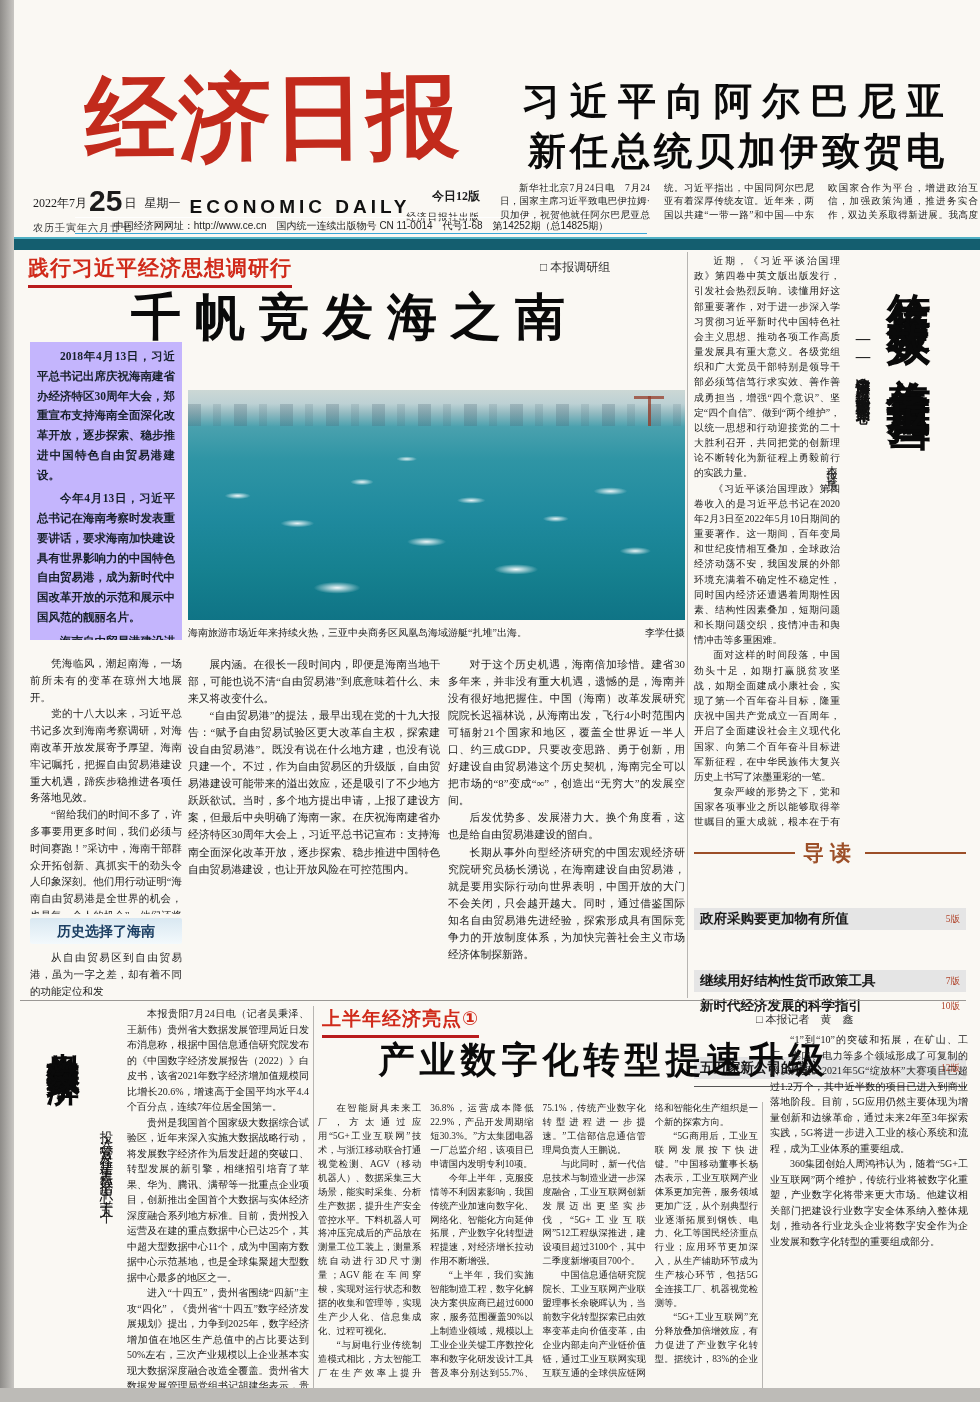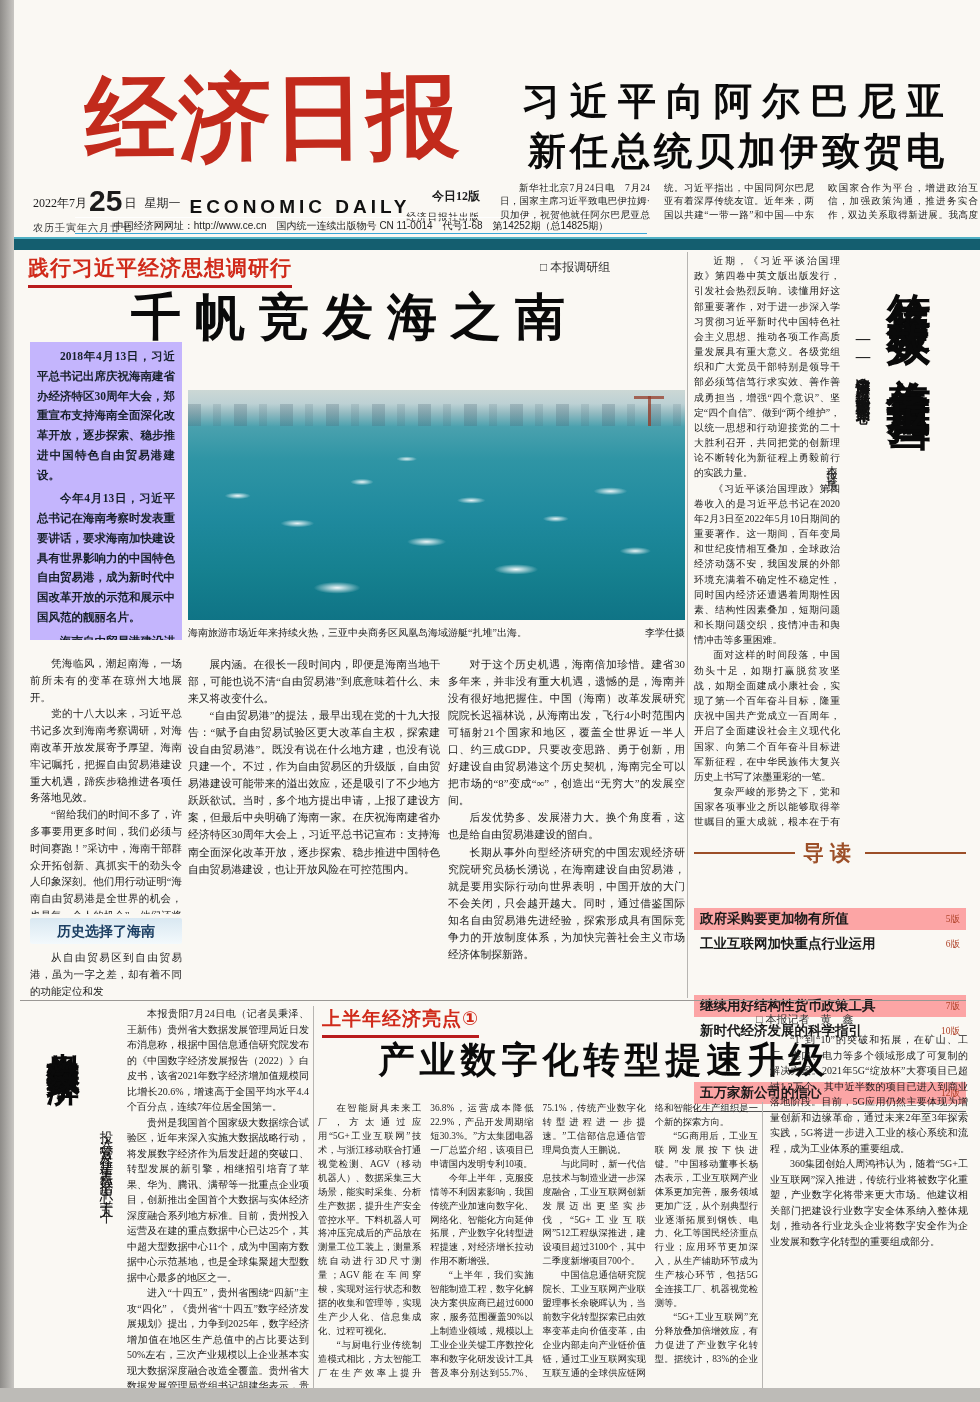--- a/index.html
+++ b/index.html
@@ -93,21 +93,21 @@
   .c-subtitle{left:853px;top:330px;height:380px;font-size:14.5px;font-weight:600;letter-spacing:2px;color:#111;}
   .c-byline{left:824px;top:456px;height:130px;font-size:11px;letter-spacing:4px;color:#222;}
 
   
   .daodu{left:694px;top:838px;width:272px;height:157px;}
   .daodu .trow{display:flex;align-items:center;height:30px;}
   .daodu .rule{flex:1;height:2px;background:#9c4f28;}
   .daodu .t{font-size:21px;font-weight:900;color:#9c4f28;letter-spacing:6px;margin:0 8px;
     font-family:"DejaVu Sans",sans-serif;white-space:nowrap;}
   .daodu .item{display:flex;justify-content:space-between;align-items:center;height:22px;margin-top:3px;padding:0 6px;}
-  .daodu .item.shade{background:#fca5a5;margin-top:40px;}
+  .daodu .item.shade{background:#e5e5e5;margin-top:40px;}
   .daodu .it{font-size:13.5px;font-weight:700;color:#1a1a1a;white-space:nowrap;font-family:"DejaVu Sans",sans-serif;}
   .daodu .pg{font-size:9.5px;color:#b0432a;white-space:nowrap;}
   .daodu .endline{height:1px;background:#555;margin-top:7px;}
 
   
   .gz-title{left:40px;top:1026px;height:352px;font-size:33px;font-weight:900;letter-spacing:2px;
     color:#0a0a0a;font-family:"DejaVu Sans",sans-serif;}
   .gz-sub{left:97px;top:1120px;height:262px;font-size:13.5px;letter-spacing:5px;color:#111;}
   .gz-body{left:127px;top:1006px;width:182px;height:384px;font-size:10px;line-height:1.55;color:#1c1c1c;}
   .i-kicker{left:322px;top:1006px;font-size:19px;text-align:right;}
@@ -205,24 +205,20 @@
 <div class="abs daodu">
   <div class="trow">
     <div class="rule"></div>
     <div class="t">导读</div>
     <div class="rule"></div>
   </div>
   <div class="item shade">
     <span class="it">政府采购要更加物有所值</span>
     <span class="pg">5版</span>
   </div>
-  <div class="item">
-    <span class="it">工业互联网加快重点行业运用</span>
-    <span class="pg">6版</span>
-  </div>
   <div class="item shade">
     <span class="it">继续用好结构性货币政策工具</span>
     <span class="pg">7版</span>
   </div>
   <div class="item">
     <span class="it">新时代经济发展的科学指引</span>
     <span class="pg">10版</span>
   </div>
   <div class="item shade">
     <span class="it">五万家新公司的信心</span>
@@ -255,17 +251,17 @@
     <p>与此同时，新一代信息技术与制造业进一步深度融合，工业互联网创新发展迈出更坚实步伐，“5G+工业互联网”512工程纵深推进，建设项目超过3100个，其中二季度新增项目700个。</p>
     <p>中国信息通信研究院院长、工业互联网产业联盟理事长余晓晖认为，当前数字化转型探索已由效率变革走向价值变革，由企业内部走向产业链价值链，通过工业互联网实现互联互通的全球供应链网络和智能化生产组织是一个新的探索方向。</p>
     <p>“5G商用后，工业互联网发展按下快进键。”中国移动董事长杨杰表示，工业互联网产业体系更加完善，服务领域更加广泛，从个别典型行业逐渐拓展到钢铁、电力、化工等国民经济重点行业；应用环节更加深入，从生产辅助环节成为生产核心环节，包括5G全连接工厂、机器视觉检测等。</p>
     <p>“5G+工业互联网”充分释放叠加倍增效应，有力促进了产业数字化转型。据统计，83%的企业表示应用工业互联网后生产经营效率明显提升。</p>
   </div>
 
 <div class="abs vdiv" style="left:762px;top:1102px;height:288px;"></div>
 
 <div class="abs i-right cut just">
     <p>“1”到“10”的突破和拓展，在矿山、工厂、港口、电力等多个领域形成了可复制的解决方案。2021年5G“绽放杯”大赛项目已超过1.2万个，其中近半数的项目已进入到商业落地阶段。目前，5G应用仍然主要体现为增量创新和边缘革命，通过未来2年至3年探索实践，5G将进一步进入工业的核心系统和流程，成为工业体系的重要组成。</p>
-    <p>360集团创始人周鸿祎认为，随着“5G+工业互联网”深入推进，传统行业将被数字化重塑，产业数字化将带来更大市场。他建议相关部门把建设行业数字安全体系纳入整体规划，推动各行业龙头企业将数字安全作为企业发展和数字化转型的重要组成部分。</p>
+    <p>360集团创始人周鸿祎认为，随着“5G+工业互联网”两个维护，传统行业将被数字化重塑，产业数字化将带来更大市场。他建议相关部门把建设行业数字安全体系纳入整体规划，推动各行业龙头企业将数字安全作为企业发展和数字化转型的重要组成部分。</p>
   </div>
 
 <div class="edge-left"></div>
 <div class="edge-bottom"></div>
 
 </body></html>

